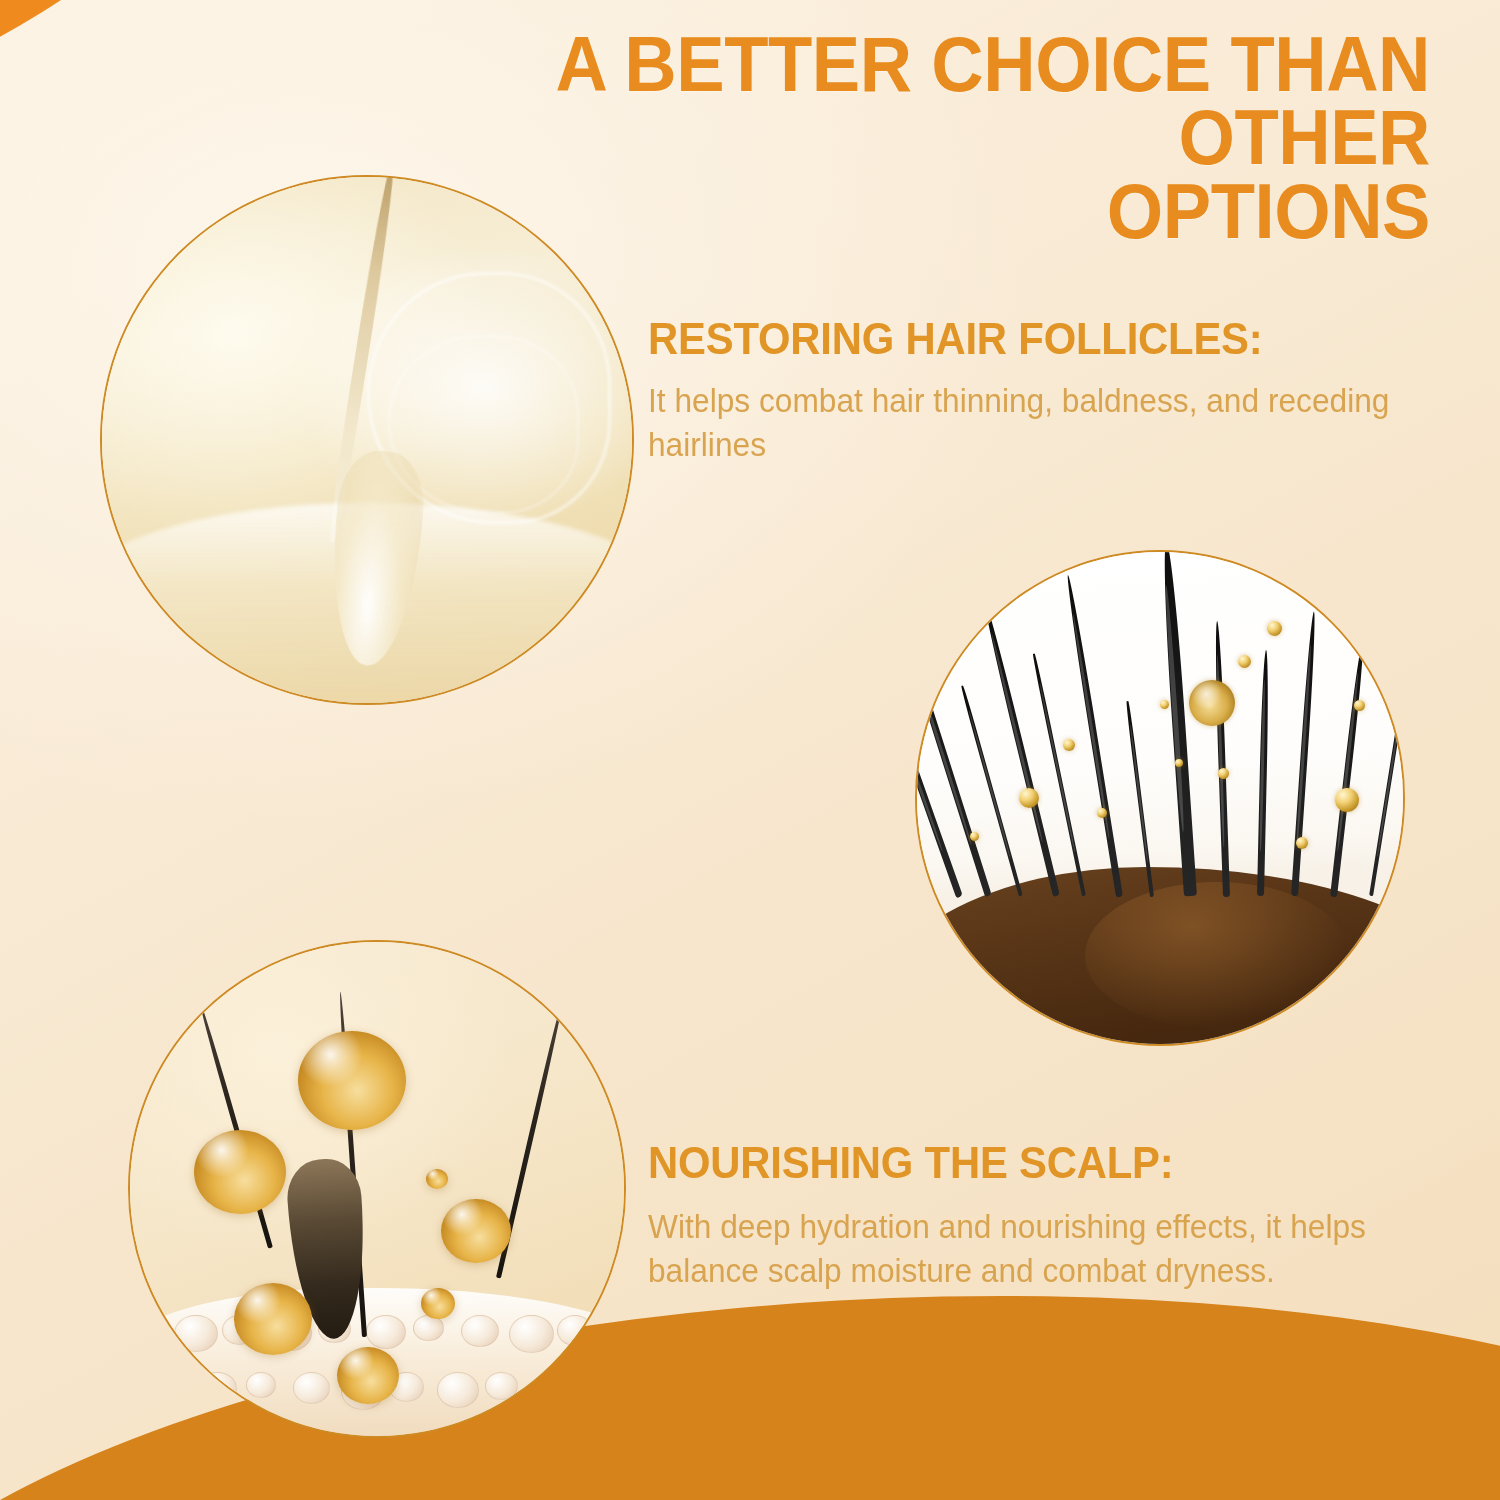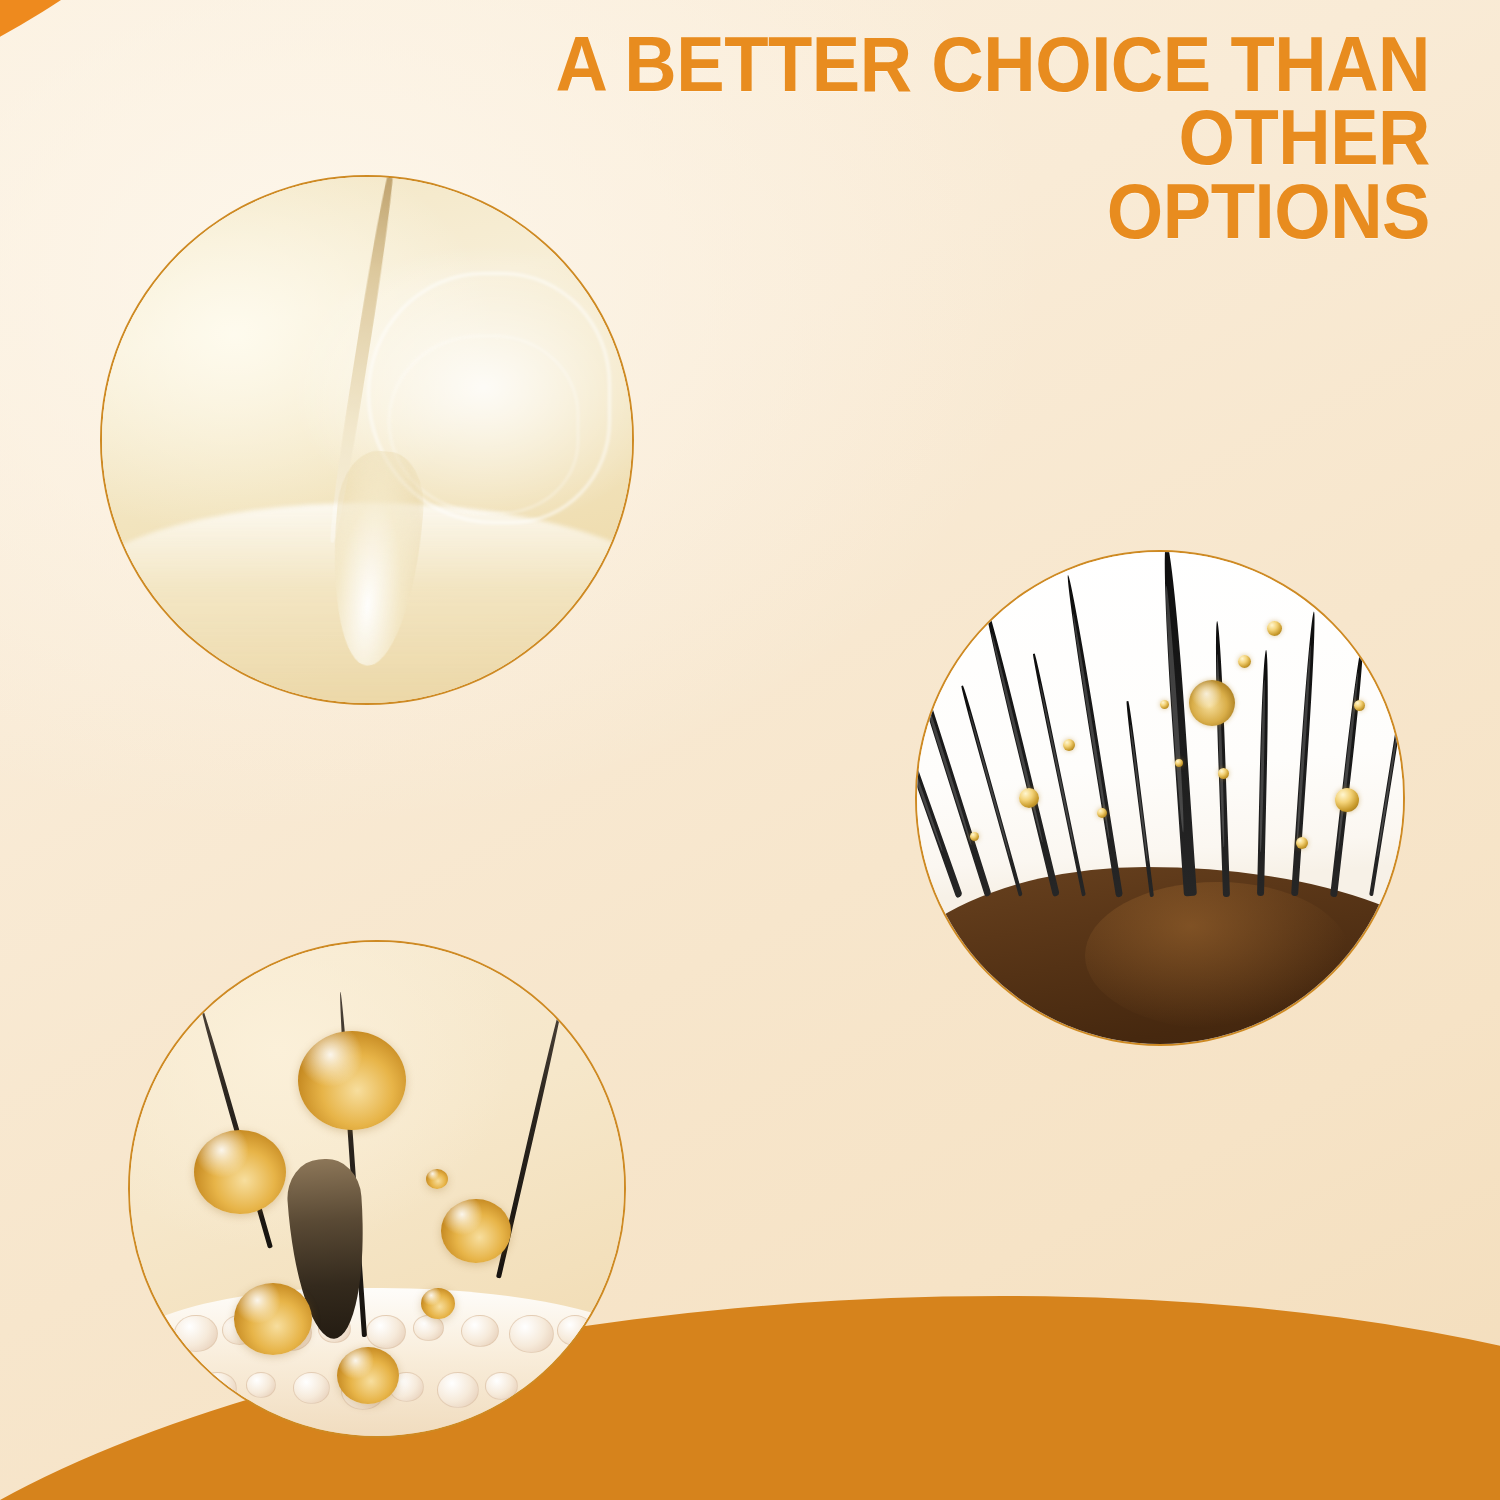--- a/index.html
+++ b/index.html
@@ -322,16 +322,24 @@
           <div class="droplet" style="left: 34%; top: 18%; width: 108px; height: 99.36px;"></div>
           <div class="droplet" style="left: 21%; top: 69%; width: 78px; height: 71.76px;"></div>
           <div class="droplet" style="left: 63%; top: 52%; width: 70px; height: 64.4px;"></div>
           <div class="droplet" style="left: 59%; top: 70%; width: 34px; height: 31.28px;"></div>
           <div class="droplet" style="left: 42%; top: 82%; width: 62px; height: 57.04px;"></div>
           <div class="droplet" style="left: 60%; top: 46%; width: 22px; height: 20.24px;"></div>
         </div>
     </div>
   </div>
 
-
-
+  <div class="block" id="block-follicles">
+    <h2>RESTORING HAIR FOLLICLES:</h2>
+    <p>It helps combat hair thinning, baldness, and receding hairlines</p>
+  </div>
+
+
+  <div class="block" id="block-scalp">
+    <h2>NOURISHING THE SCALP:</h2>
+    <p>With deep hydration and nourishing effects, it helps balance scalp moisture and combat dryness.</p>
+  </div>
 
 </div>
 
 </body></html>

